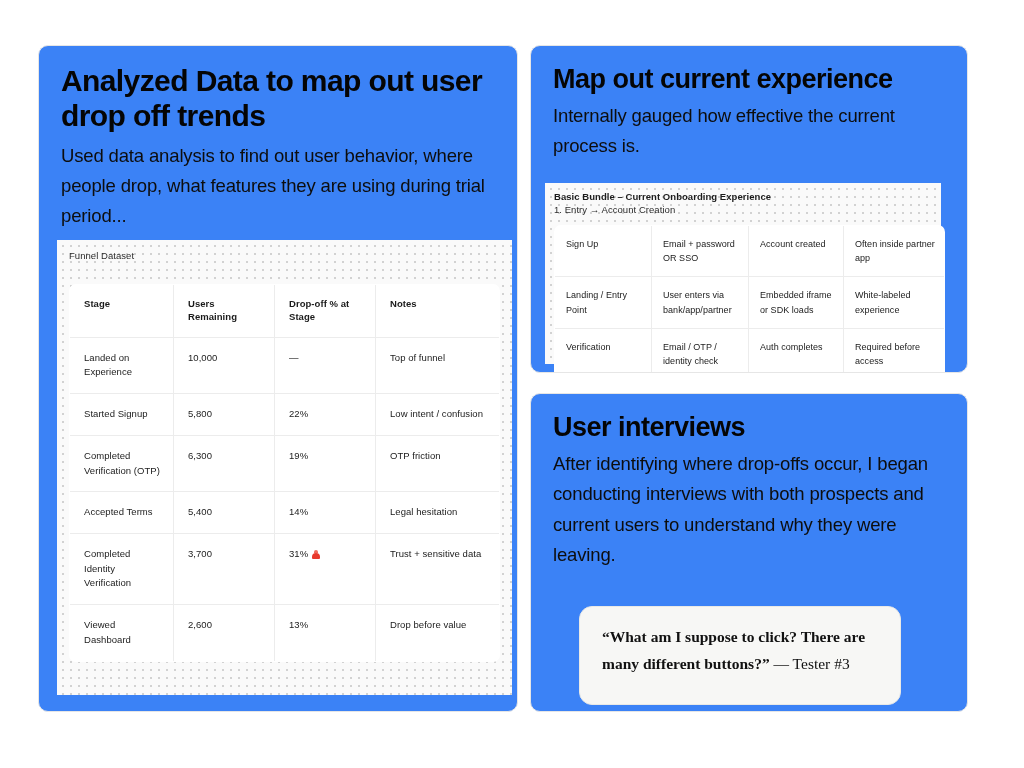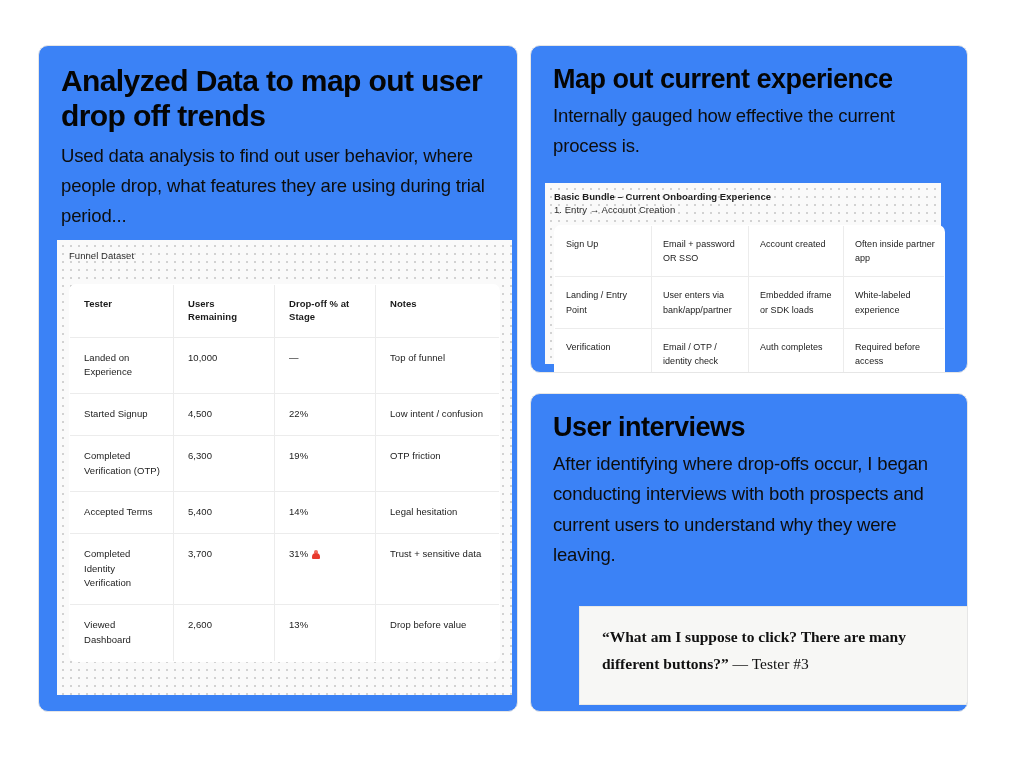--- a/index.html
+++ b/index.html
@@ -184,24 +184,24 @@
     width: 4px; height: 3px;
     background: #f06a5c;
     border-radius: 2px 2px 0 0;
   }
 
   
   .quote-box {
     position: absolute;
     left: 48px;
     top: 212px;
-    width: 389px;
+    width: 322px;
     background: #f7f7f5;
     border: 1px solid #e9e9e6;
-    border-radius: 0;
+    border-radius: 13px;
     padding: 17px 22px 27px 22px;
   }
   .quote-text {
     font-family: "Liberation Serif", serif;
     font-size: 15.5px;
     line-height: 1.72;
     color: #111111;
   }
   .quote-strong { font-weight: bold; }
   .quote-attr { font-weight: normal; }
@@ -222,36 +222,36 @@
 
       <table class="data-table" id="table-funnel">
         <colgroup>
           <col style="width:104px">
             <col style="width:101px">
             <col style="width:101px">
             <col style="width:124px">
         </colgroup>
         <thead>
           <tr>
-            <th>Tester</th>
+            <th>Stage</th>
             <th>Users Remaining</th>
             <th>Drop-off % at Stage</th>
             <th>Notes</th>
           </tr>
         </thead>
         <tbody id="funnel-body">
             <tr>
               <td>Landed on Experience</td>
               <td>10,000</td>
               <td>—</td>
               <td>Top of funnel</td>
             </tr>
             <tr>
               <td>Started Signup</td>
-              <td>4,500</td>
+              <td>5,800</td>
               <td>22%</td>
               <td>Low intent / confusion</td>
             </tr>
             <tr>
               <td>Completed Verification (OTP)</td>
               <td>6,300</td>
               <td>19%</td>
               <td>OTP friction</td>
             </tr>
             <tr>

